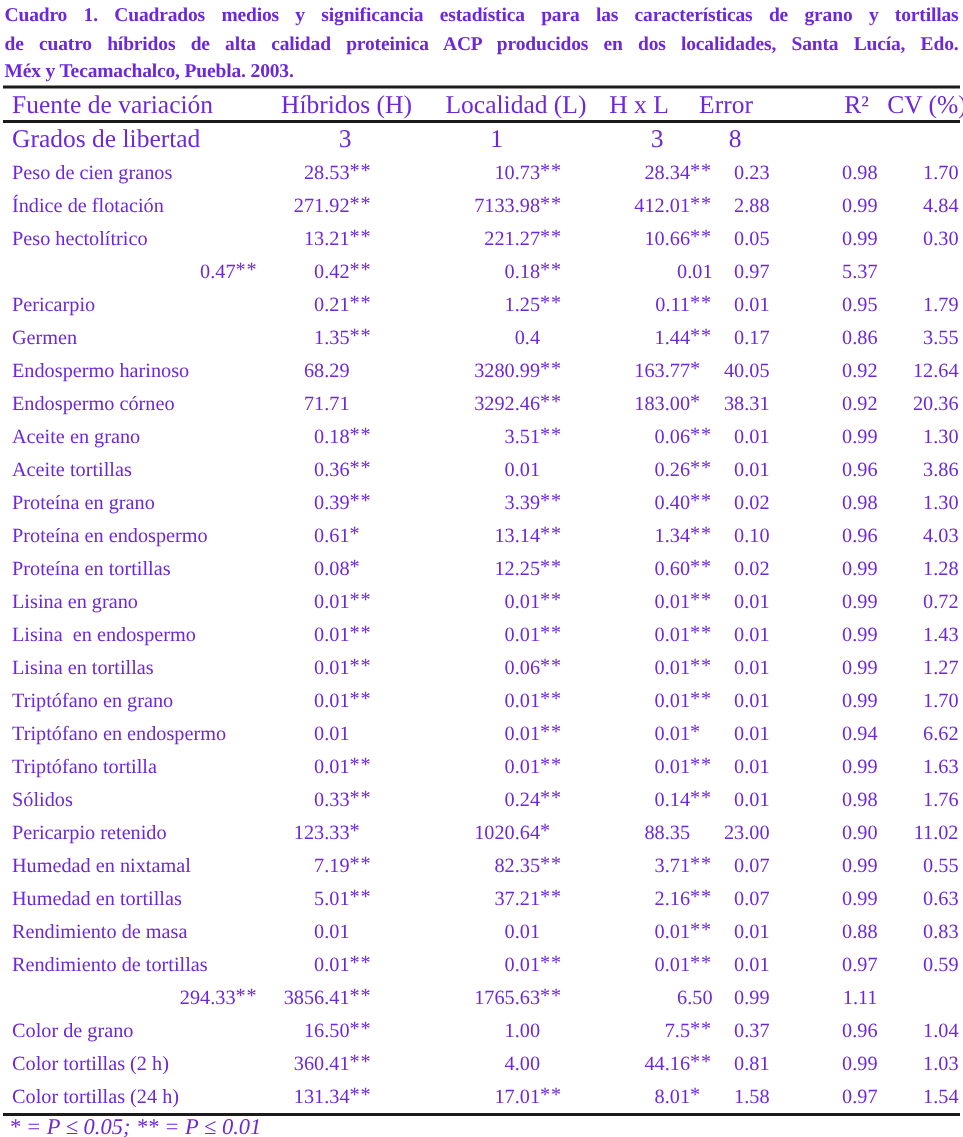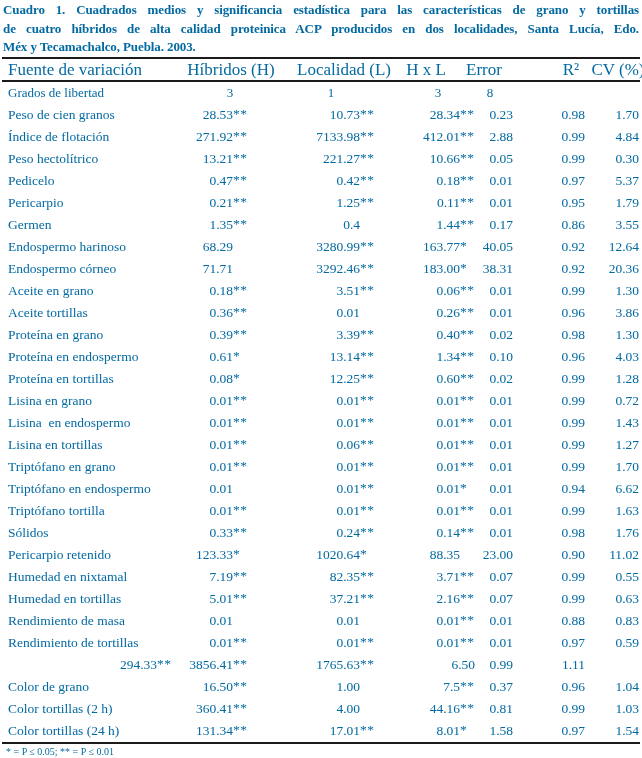--- a/index.html
+++ b/index.html
@@ -1,54 +1,54 @@
 <!DOCTYPE html>
 <html><head>
 <meta charset="utf-8">
 <style>
   html,body { margin:0; padding:0; background:#e8e8e8; }
   .page {
     position:relative;
     width:642px; height:758px;
     margin:0 auto;
     background:#ffffff;
-    color:#0369a1;
+    color:#6d28d9;
     font-family:"Liberation Serif", serif;
     overflow:hidden;
     box-sizing:border-box;
   }
   
   .title { padding:1px 3px 0 3px; font-weight:700; font-size:13px; line-height:18.5px; letter-spacing:-0.1px; }
   .title-line { width:100%; }
   .just { text-align:justify; text-align-last:justify; }
   
   .rule { height:0; border-top:2px solid #1b1b1b; margin:0 2px; }
   
   .header-row { position:relative; height:21px; line-height:21px; font-size:17px; }
   .h-left   { position:absolute; top:0; white-space:nowrap; }
   .h-center { position:absolute; top:0; transform:translateX(-50%); white-space:nowrap; }
   
-  .df-row { position:relative; height:22px; line-height:22px; font-size:13px; }
+  .df-row { position:relative; height:22px; line-height:22px; font-size:17px; }
   .df-label { position:absolute; left:8px; white-space:pre; }
   .df-val { position:absolute; transform:translateX(-50%); }
   
   .row {
     display:grid;
     grid-template-columns:164px 76px 127px 100px 38px 72px 54px;
     height:22px; line-height:22px;
     padding-left:8px;
     font-size:13.5px;
   }
   .lbl { white-space:pre; overflow:hidden; }
   .num.ast-col { display:flex; justify-content:flex-end; }
   .num .v { text-align:right; }
   .num .a { width:15px; text-align:left; position:relative; top:-1px; letter-spacing:0.5px; }
   .num.plain { text-align:right; }
   
-  .footnote { padding:1px 0 0 6px; font-size:10px; line-height:14px; }
+  .footnote { padding:1px 0 0 6px; font-size:15px; line-height:14px;font-style:italic; }
 </style>
 </head>
 <body>
 
 <div class="page">
 
   <div class="title">
     <div class="title-line just">Cuadro 1. Cuadrados medios y significancia estadística para las características de grano y tortillas</div>
     <div class="title-line just">de cuatro híbridos de alta calidad proteinica ACP producidos en dos localidades, Santa Lucía, Edo.</div>
     <div class="title-line">Méx y Tecamachalco, Puebla. 2003.</div>
@@ -128,21 +128,20 @@
     <span class="num ast-col">
           <span class="v">10.66</span>
           <span class="a">**</span>
         </span>
     <span class="num plain">0.05</span>
     <span class="num plain">0.99</span>
     <span class="num plain">0.30</span>
   </div>
 
   <div class="row">
-    <span class="lbl">Pedicelo</span>
     <span class="num ast-col">
           <span class="v">0.47</span>
           <span class="a">**</span>
         </span>
     <span class="num ast-col">
           <span class="v">0.42</span>
           <span class="a">**</span>
         </span>
     <span class="num ast-col">
           <span class="v">0.18</span>

